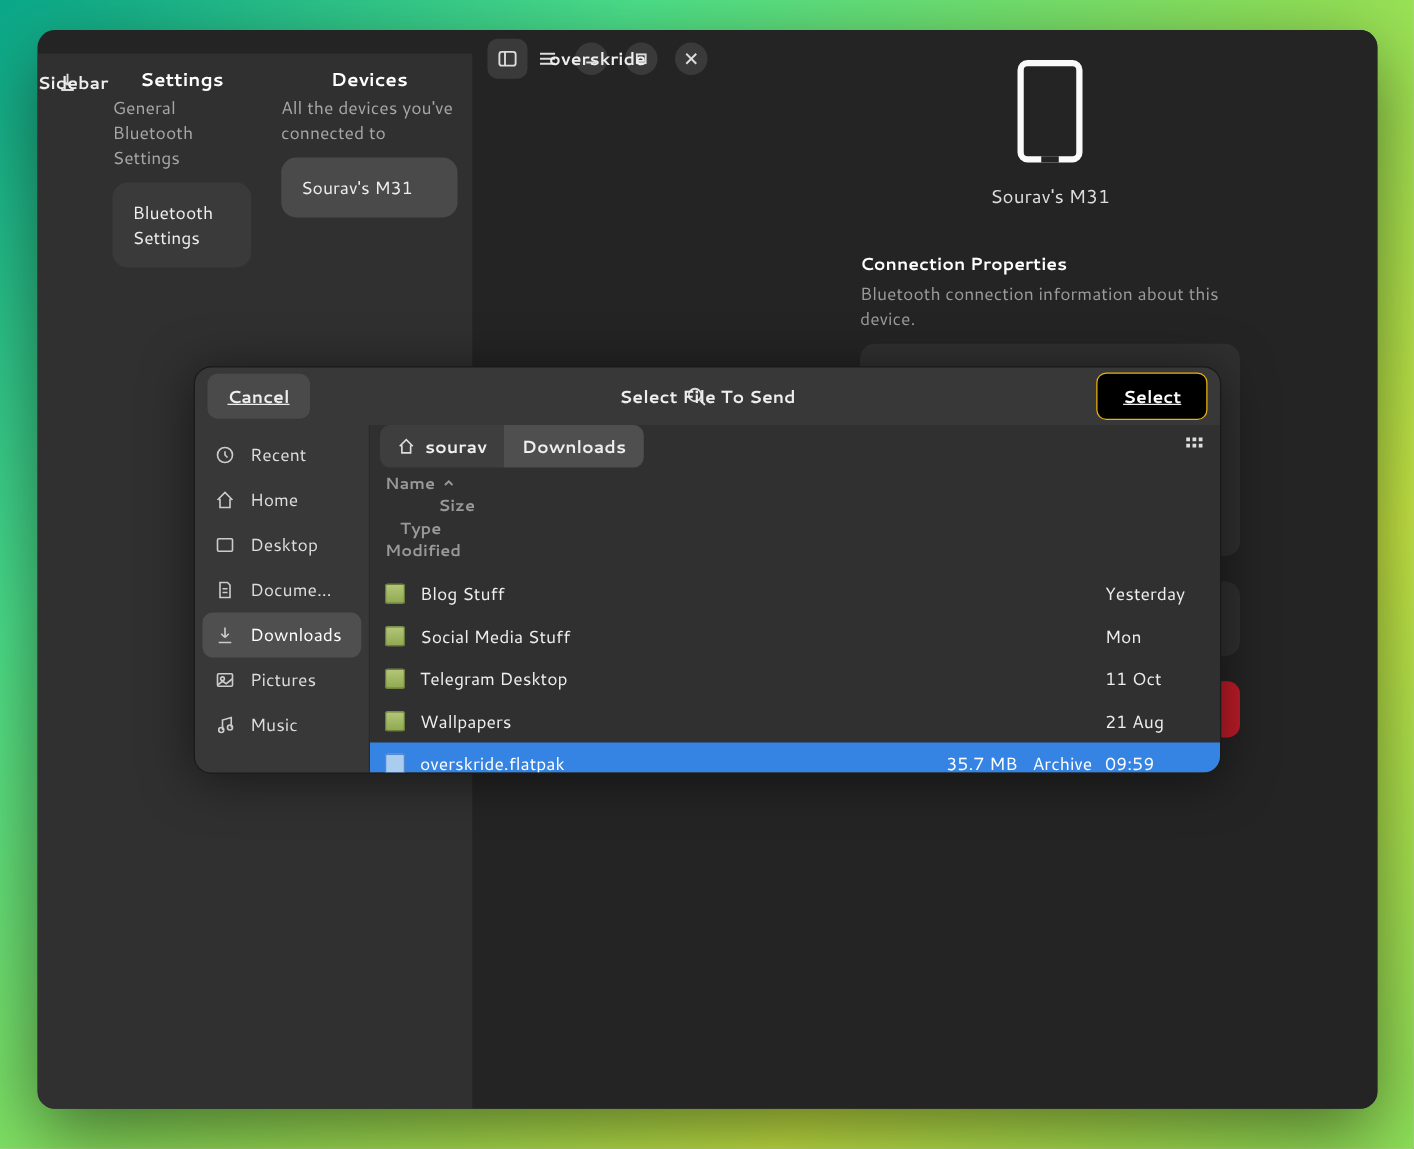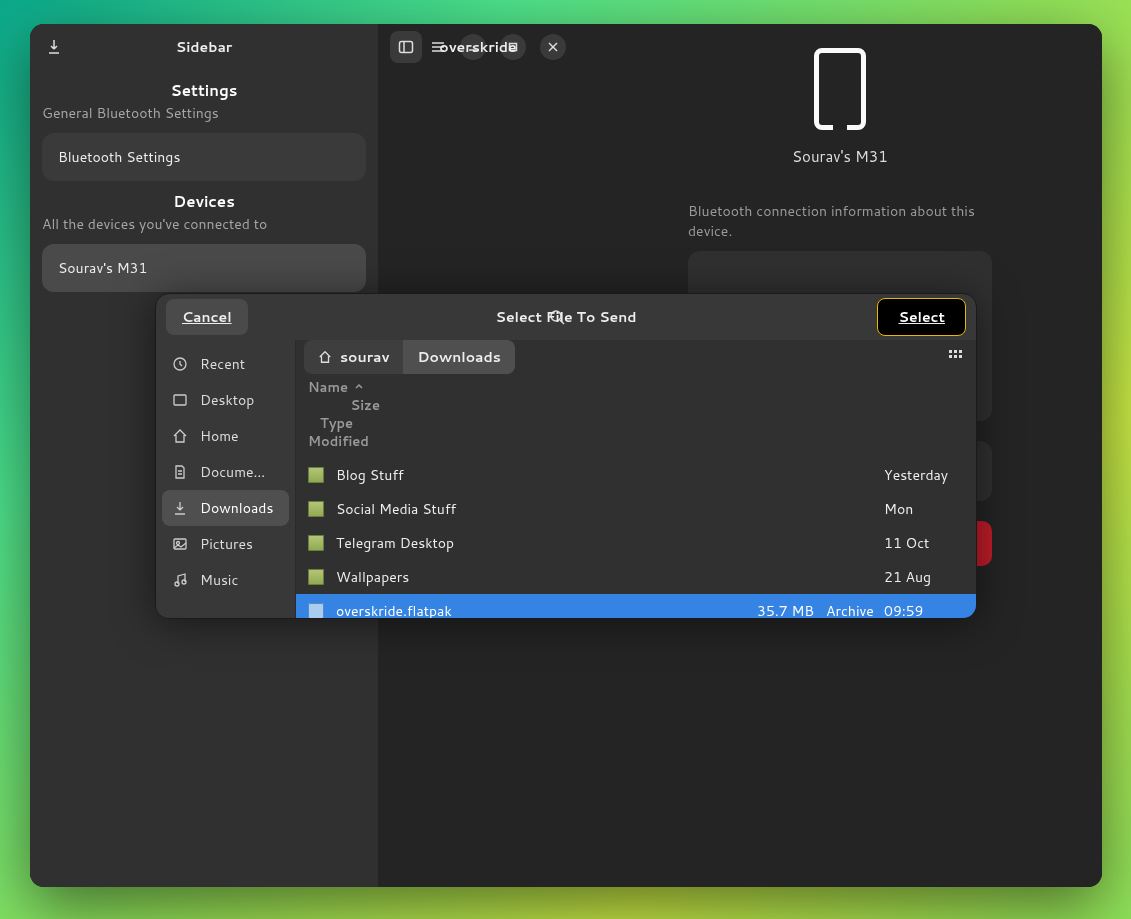--- a/index.html
+++ b/index.html
@@ -19,21 +19,22 @@
   background: #242424;
   border-radius: 14px;
   overflow: hidden;
   display: flex;
   box-shadow: 0 20px 60px rgba(0,0,0,0.5);
 }
 .sidebar-pane {
   width: 348px;
   background: #303030;
   display: flex;
-  flex-direction: column;
+  flex-direction: row;
+  margin-top: 19px;
 }
 .sidebar-header {
   height: 46px;
   display: flex;
   align-items: center;
   padding: 0 12px;
   position: relative;
 }
 .sidebar-header .download-icon {
   width: 24px; height: 24px;
@@ -350,20 +351,21 @@
         </div>
       </div>
     </div>
 
     <div class="main-body">
       <div class="device-icon-wrap">
         <div class="device-icon"></div>
         <div class="device-name">Sourav's M31</div>
       </div>
 
+      <div class="prop-title">Connection Properties</div>
       <div class="prop-sub">Bluetooth connection information about this device.</div>
 
       <div class="prop-card" style="height:170px;"></div>
 
       <div style="height:20px;"></div>
 
       <div class="prop-card">
         <div class="prop-row">
           <span>Blocked</span>
           <div class="toggle"></div>
@@ -395,32 +397,32 @@
             <svg width="16" height="16" viewBox="0 0 16 16" stroke="#ccc" stroke-width="1.3" fill="none">
               <circle cx="8" cy="8" r="6"></circle>
               <path d="M8 5v3l2 2"></path>
             </svg>
           </span>
           <span>Recent</span>
         </div>
         <div class="place-item">
           <span class="place-icon">
             <svg width="16" height="16" viewBox="0 0 16 16" stroke="#ccc" stroke-width="1.3" fill="none">
+              <path d="M2 8l6-6 6 6M4 7v7h8V7"></path>
+            </svg>
+          </span>
+          <span>Home</span>
+        </div>
+        <div class="place-item">
+          <span class="place-icon">
+            <svg width="16" height="16" viewBox="0 0 16 16" stroke="#ccc" stroke-width="1.3" fill="none">
               <rect x="2" y="3" width="12" height="10" rx="1"></rect>
             </svg>
           </span>
           <span>Desktop</span>
-        </div>
-        <div class="place-item">
-          <span class="place-icon">
-            <svg width="16" height="16" viewBox="0 0 16 16" stroke="#ccc" stroke-width="1.3" fill="none">
-              <path d="M2 8l6-6 6 6M4 7v7h8V7"></path>
-            </svg>
-          </span>
-          <span>Home</span>
         </div>
         <div class="place-item">
           <span class="place-icon">
             <svg width="16" height="16" viewBox="0 0 16 16" stroke="#ccc" stroke-width="1.3" fill="none">
               <path d="M4 2h6l2 2v10H4z"></path>
               <line x1="6" y1="7" x2="10" y2="7"></line>
               <line x1="6" y1="10" x2="10" y2="10"></line>
             </svg>
           </span>
           <span>Docume…</span>

